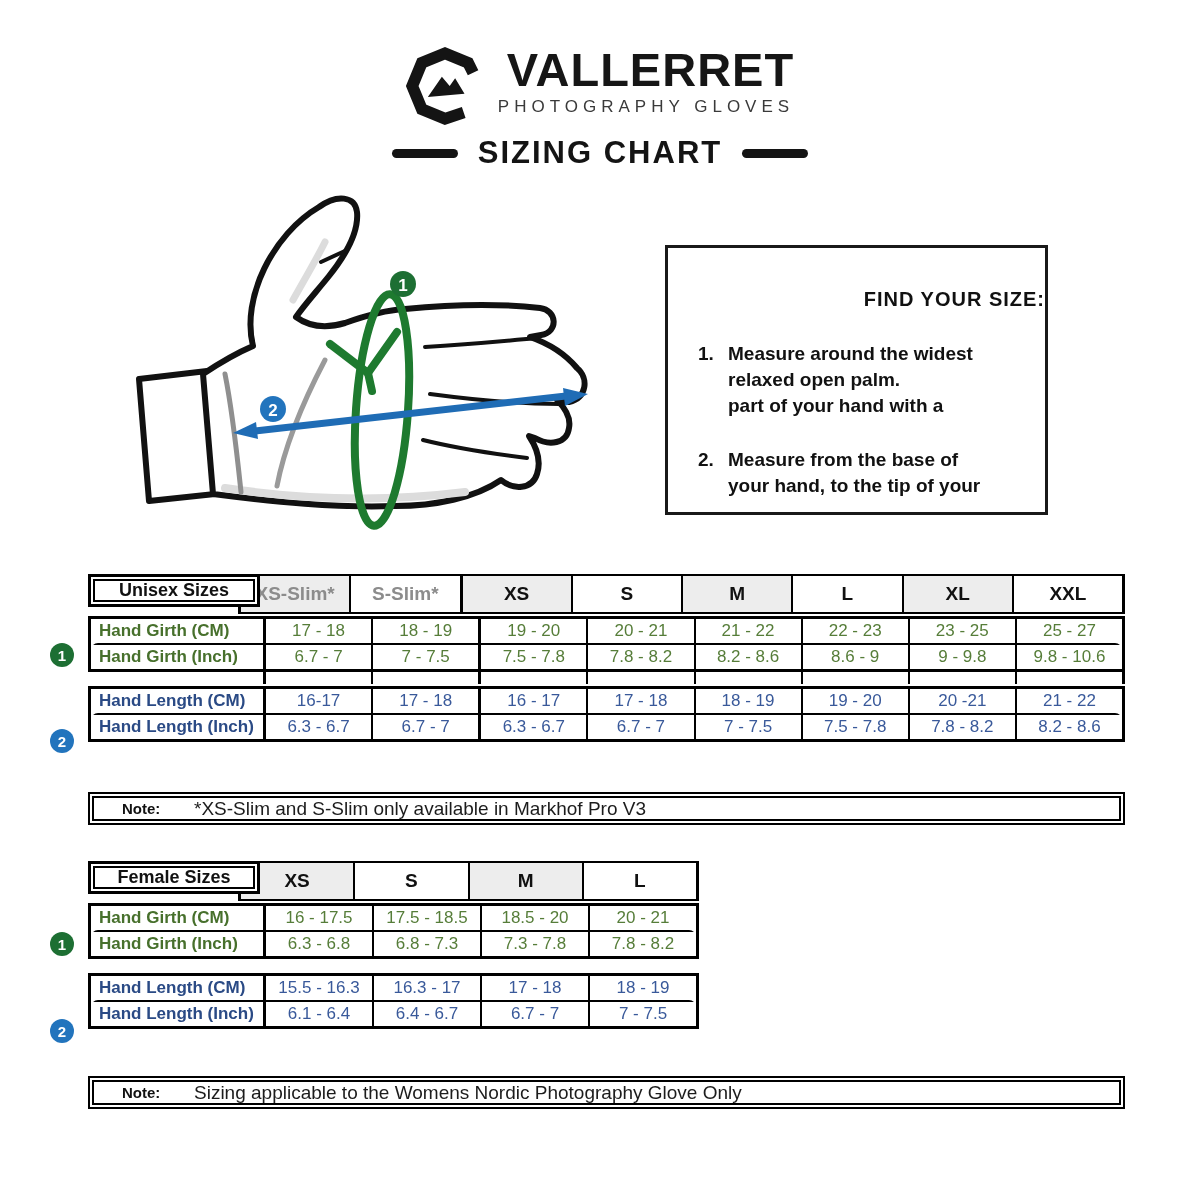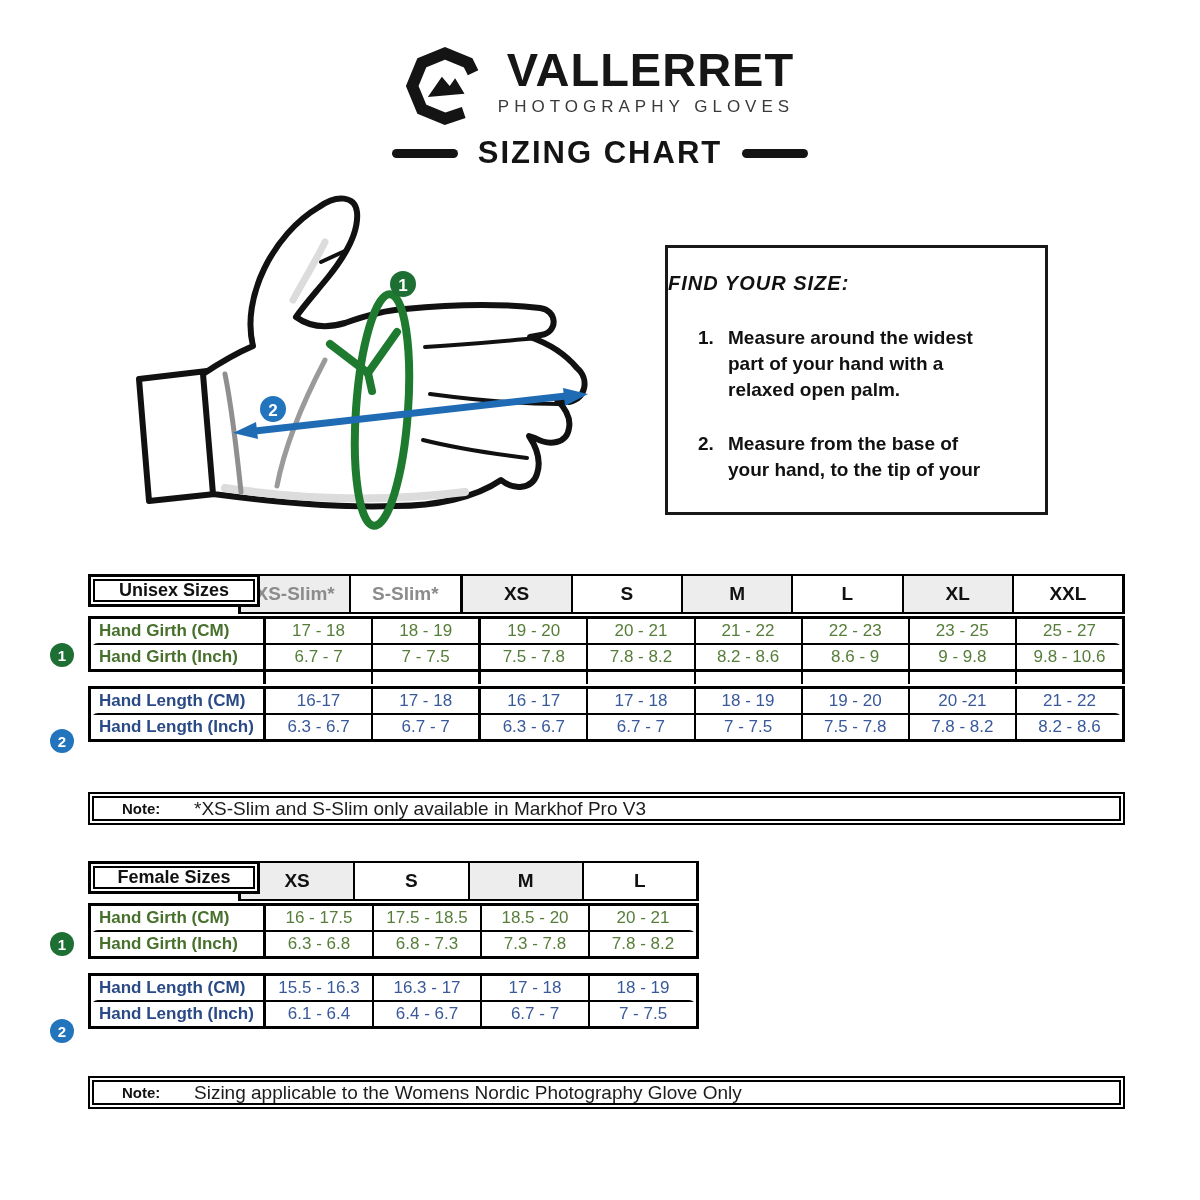--- a/index.html
+++ b/index.html
@@ -8,21 +8,21 @@
   
   .logo-row{position:absolute;top:44px;left:0;right:0;display:flex;justify-content:center;align-items:flex-start;gap:14px;}
   .brand-col{display:flex;flex-direction:column;align-items:flex-end;}
   .brand-name{font-size:47px;font-weight:bold;letter-spacing:1px;color:#161616;line-height:52px;}
   .brand-tagline{font-size:17px;letter-spacing:5px;color:#3a3a3a;margin-top:1px;}
   .heading-row{position:absolute;top:135px;left:0;right:0;display:flex;justify-content:center;align-items:center;gap:20px;}
   .dash{width:66px;height:9px;background:#141414;border-radius:5px;}
   .heading-text{font-size:31px;font-weight:800;letter-spacing:2px;color:#141414;}
   
   .find-box{position:absolute;left:665px;top:245px;width:383px;height:270px;border:3px solid #191919;box-sizing:border-box;background:#fff;}
-  .find-title{text-align:left;font-size:20px;font-weight:bold;letter-spacing:1px;margin-top:24px;font-style:italic;}
+  .find-title{text-align:right;font-size:20px;font-weight:bold;letter-spacing:1px;margin-top:40px;}
   .step{display:flex;margin:0 20px 0 30px;font-size:19px;font-weight:bold;line-height:26px;}
   .step.s1{margin-top:30px;}
   .step.s2{margin-top:28px;}
   .step-num{width:30px;flex:none;}
   
   .hand-figure{position:absolute;left:125px;top:182px;}
   
   .tsection{position:absolute;box-sizing:border-box;}
   .sec-header{display:flex;height:40px;}
   .corner{width:150px;flex:none;position:relative;}
@@ -153,22 +153,22 @@
       </g>
     </svg>
   </div>
 
   <div class="find-box">
     <div class="find-title">FIND YOUR SIZE:</div>
     <div class="step s1">
       <div class="step-num">1.</div>
       <div>
         <div>Measure around the widest</div>
+        <div>relaxed open palm.</div>
         <div>part of your hand with a</div>
-        <div>relaxed open palm.</div>
       </div>
     </div>
     <div class="step s2">
       <div class="step-num">2.</div>
       <div>
         <div>Measure from the base of</div>
         <div>your hand, to the tip of your</div>
       </div>
     </div>
   </div>

